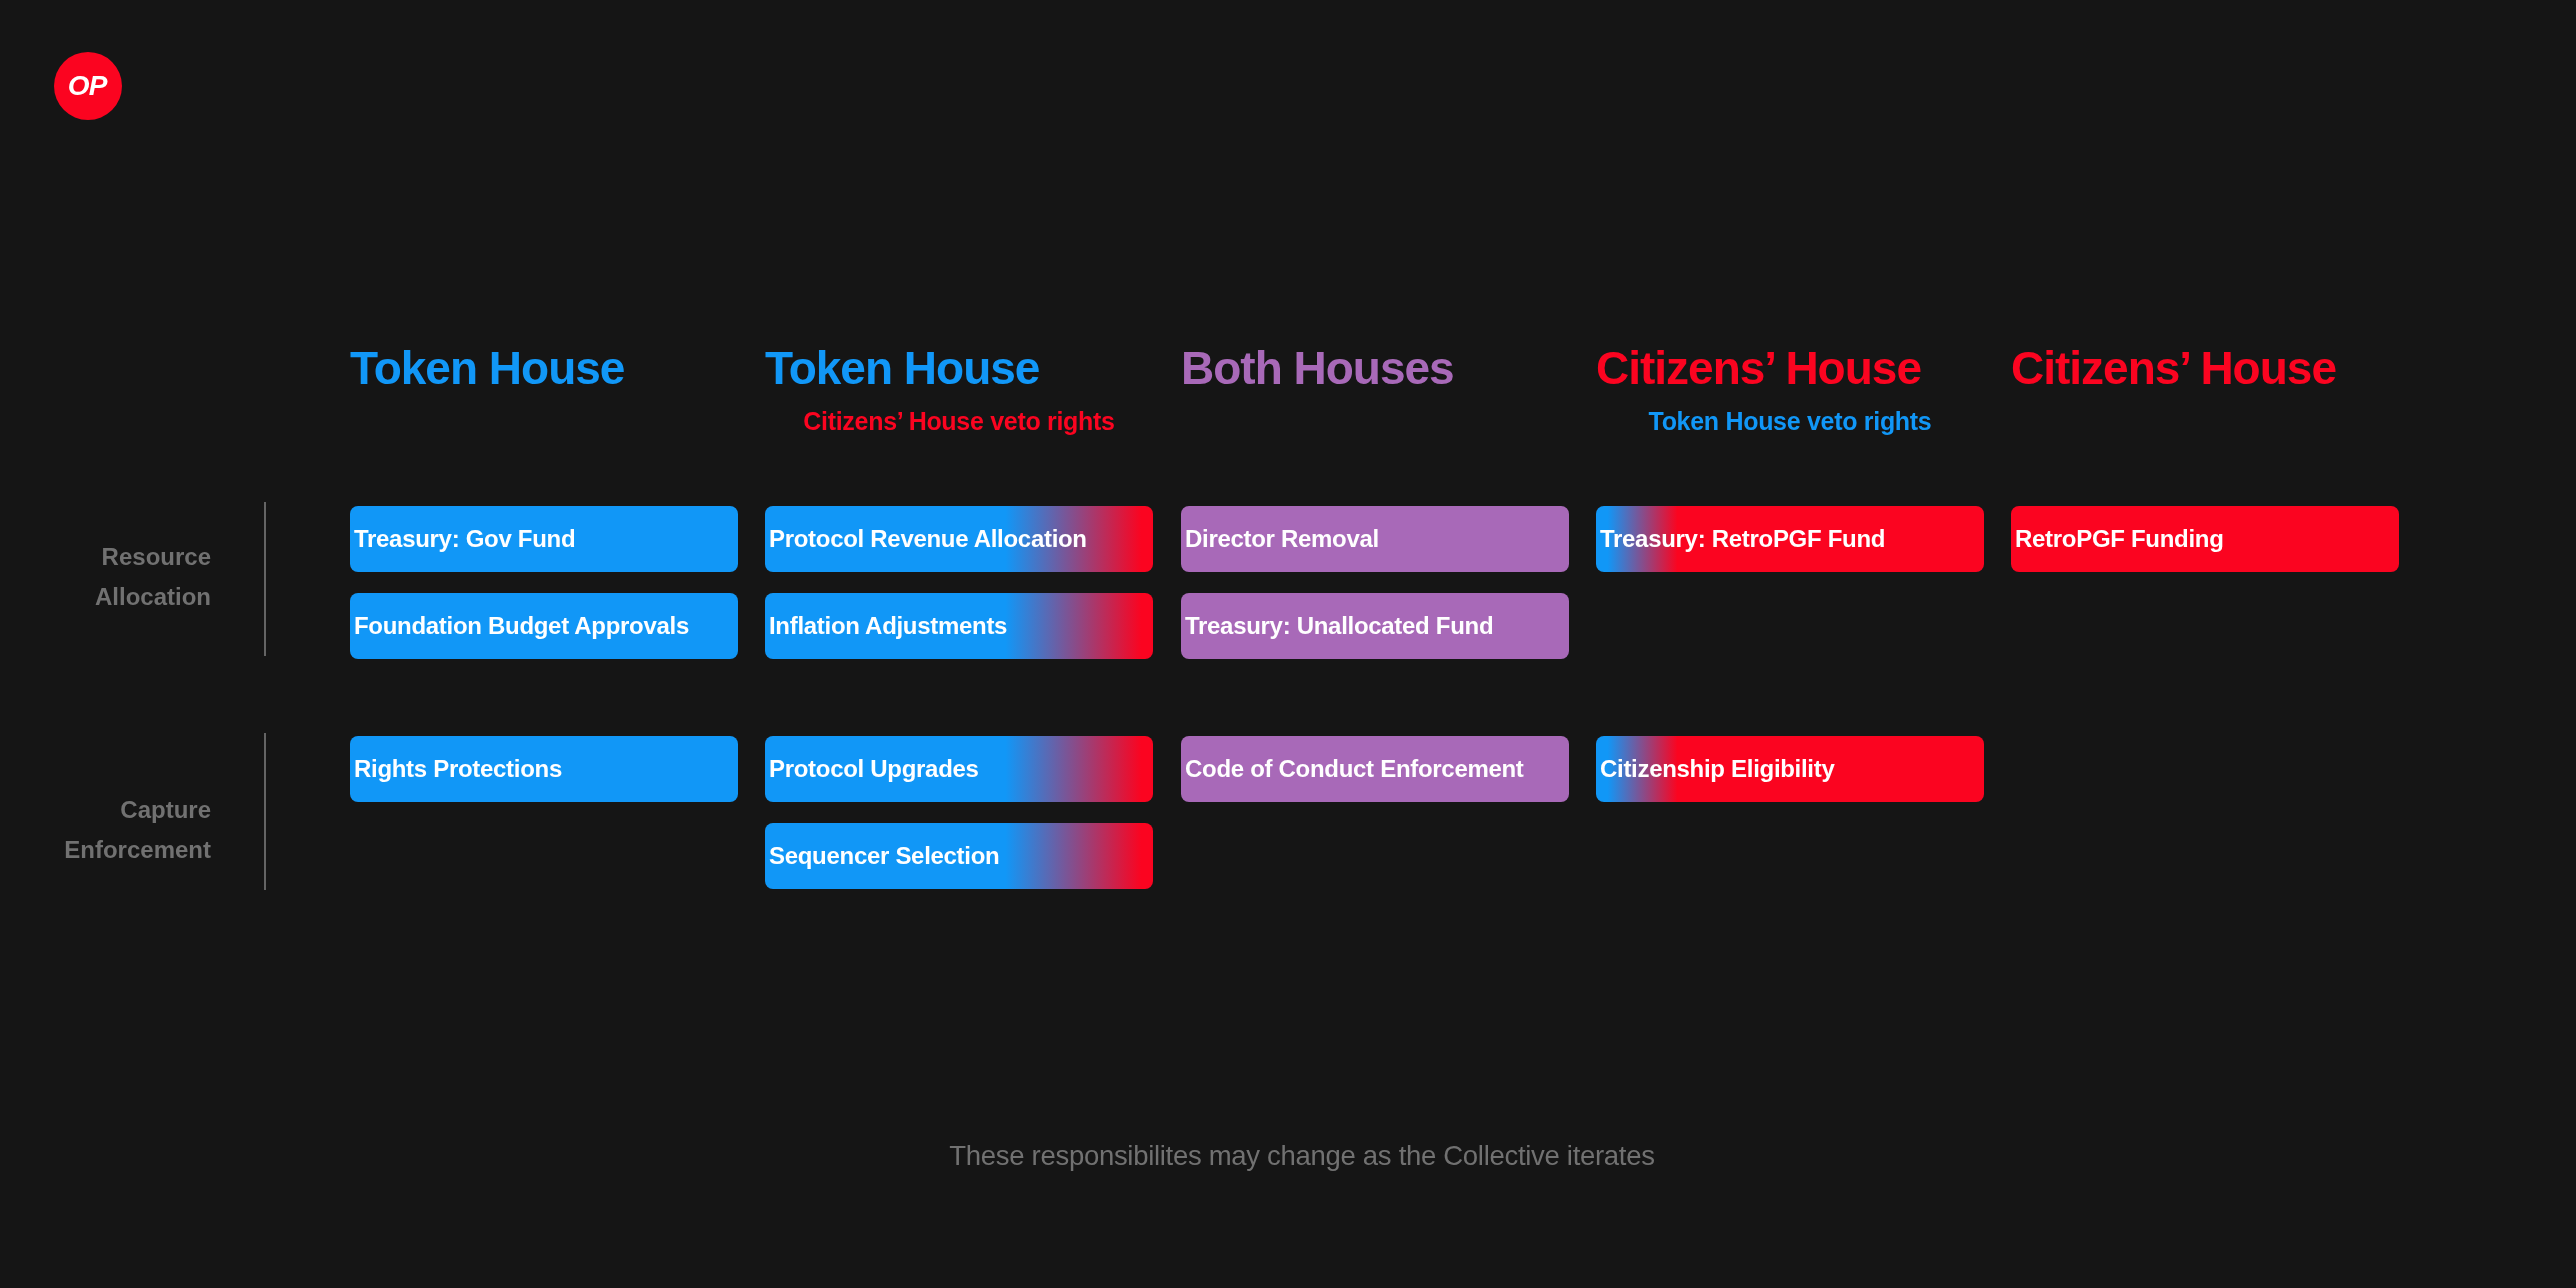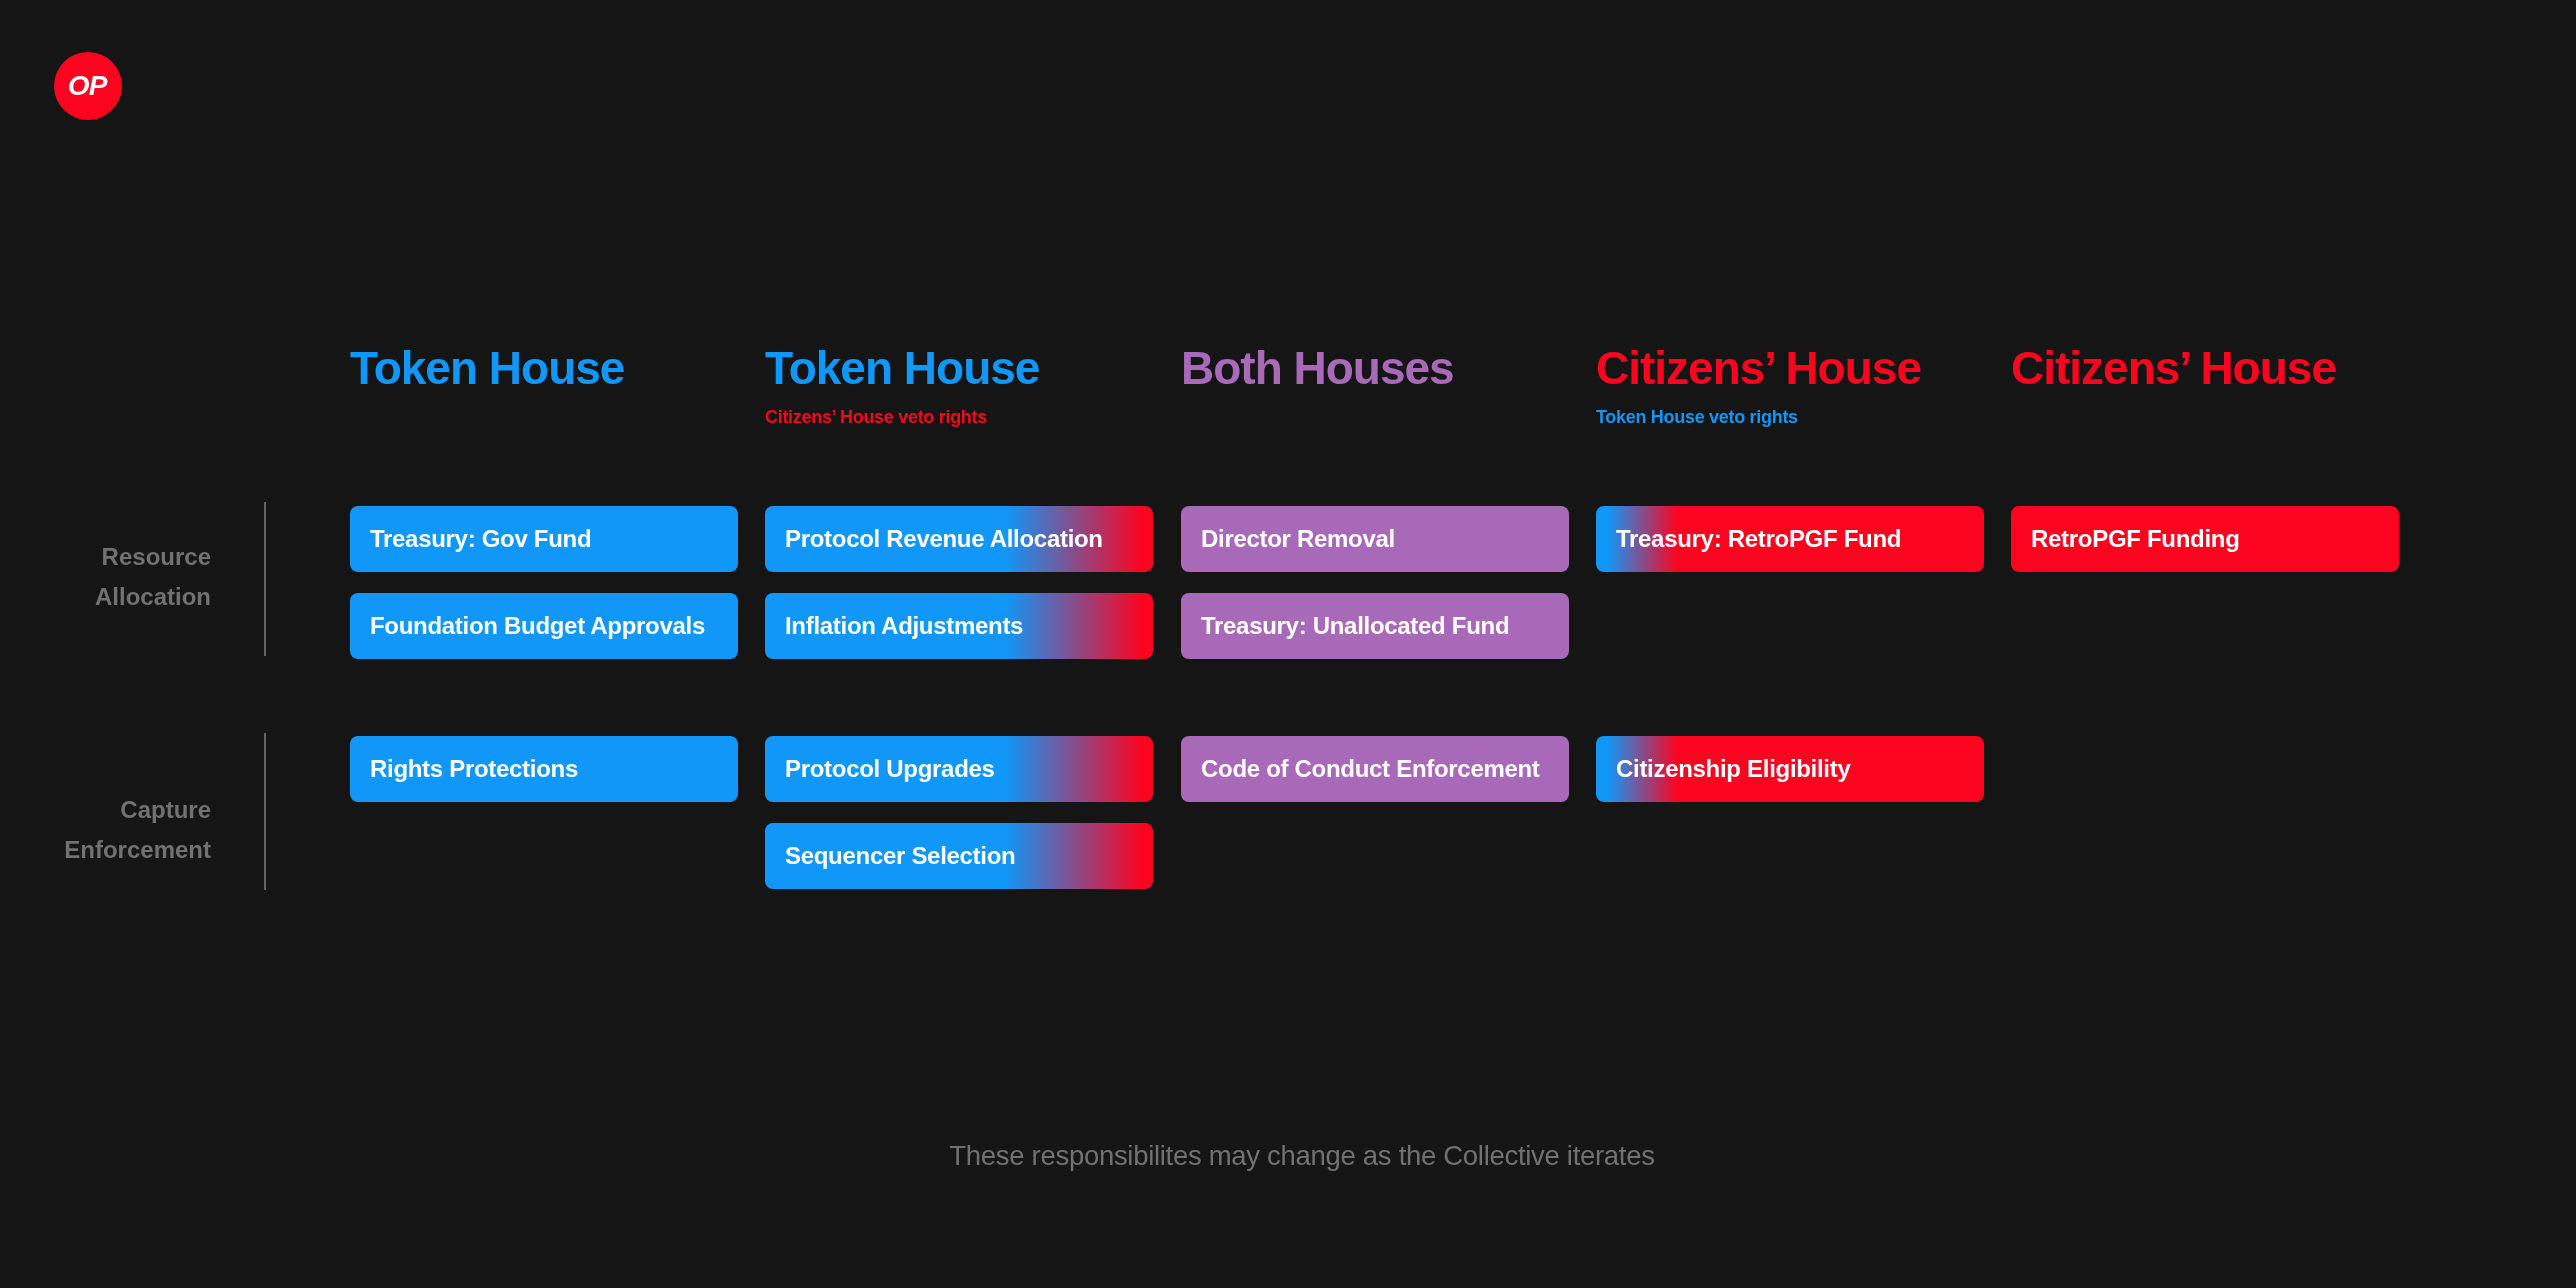--- a/index.html
+++ b/index.html
@@ -39,37 +39,37 @@
   .c3 { left: 1181px; }
   .c4 { left: 1596px; }
   .c5 { left: 2011px; }
 
   .hdr { position: absolute; top: 345px; left: 0; width: 100%; }
   .hdr .title {
     font-size: 46px; font-weight: 700; line-height: 46px;
     letter-spacing: -1px; white-space: nowrap;
   }
   .hdr .sub {
-    margin-top: 16px; font-size: 18px; font-weight: 700;
-    letter-spacing: -0.3px; white-space: nowrap;
+    margin-top: 16px; font-size: 25px; font-weight: 700;
+    letter-spacing: -0.3px; white-space: nowrap; text-align: center;
   }
   .title-blue { color: var(--blue); }
   .title-purple { color: var(--purple); }
   .title-red { color: var(--red); }
   .sub-red { color: var(--red); }
   .sub-blue { color: var(--blue); }
 
   
   .stack { position: absolute; left: 0; width: 100%; display: flex; flex-direction: column; gap: 21px; }
   .row1 { top: 506px; }
   .row2 { top: 736px; }
 
   .pill {
     height: 66px; width: 388px; border-radius: 8px;
-    display: flex; align-items: center; padding: 0 20px;
+    display: flex; align-items: center; padding: 0 4px;
     font-size: 24px; font-weight: 700; color: var(--pill_text);
     letter-spacing: -0.3px; white-space: nowrap;
   }
   .fill-blue { background: var(--blue); }
   .fill-purple { background: var(--purple); }
   .fill-red { background: var(--red); }
   .fill-grad-late { background: linear-gradient(90deg, var(--blue) 0%, var(--blue) 62%, var(--red) 97%); }
   .fill-grad-early { background: linear-gradient(90deg, var(--blue) 0%, var(--blue) 3%, var(--red) 21%); }
 
   

